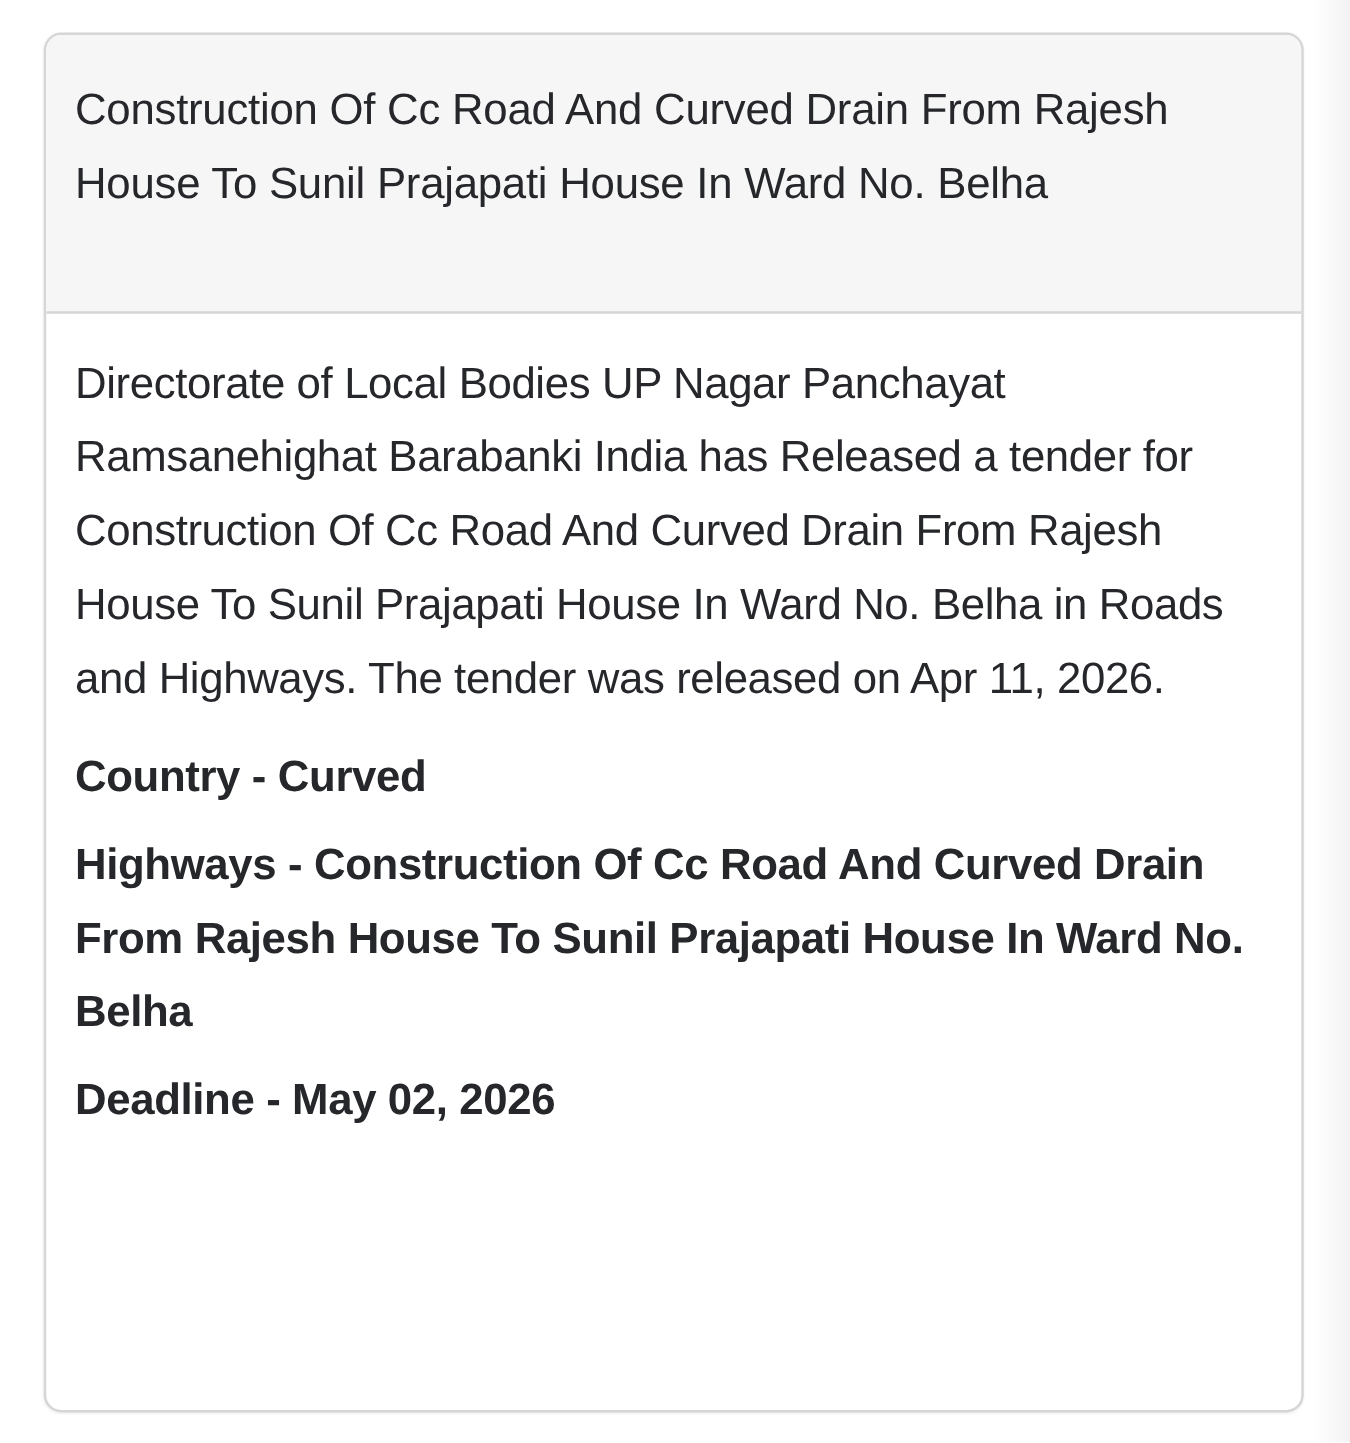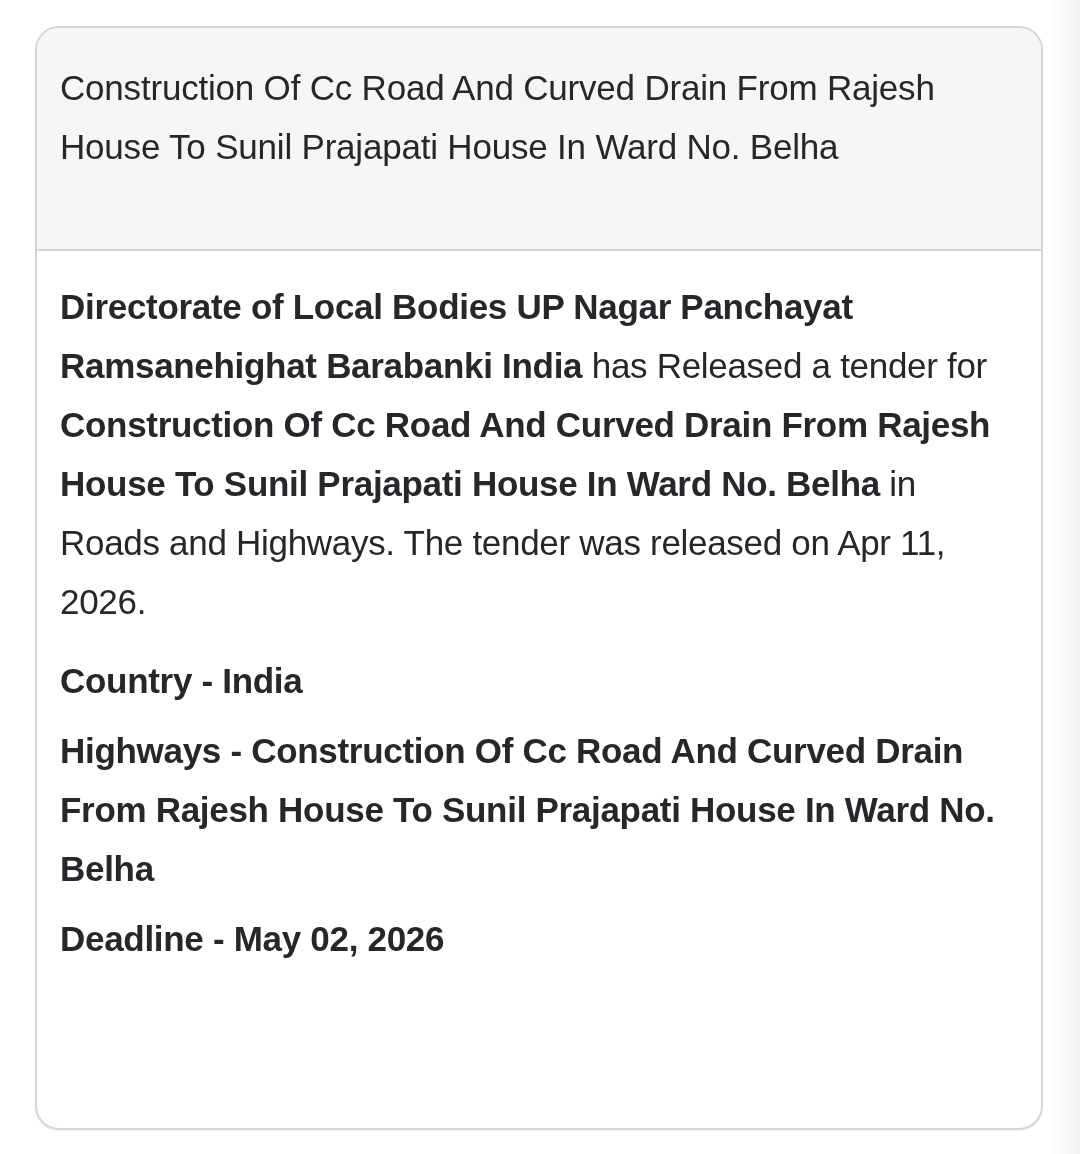--- a/index.html
+++ b/index.html
@@ -23,21 +23,21 @@
       height: 100%;
       background: linear-gradient(to right, #ffffff, #f3f3f3);
     }
     .card {
       position: absolute;
       left: 35px;
       top: 26px;
       width: 1008px;
       height: 1104px;
       border: 2px solid #d6d6d6;
-      border-radius: 24px;
+      border-radius: 14px;
       background: #ffffff;
       box-sizing: border-box;
       overflow: hidden;
       box-shadow: 0 1px 2px rgba(0,0,0,0.06);
     }
     .card-header {
       background: #f6f6f6;
       border-bottom: 2px solid #d6d6d6;
       padding: 30px 22px 26px 23px;
       height: 223px;
@@ -56,21 +56,21 @@
     }
     .intro {
       margin: 0 0 20px 0;
       font-weight: 700;
     }
     .intro .normal-text {
       font-weight: 400;
       text-align: center;
     }
     .intro .lead-text {
-      font-weight: 700;
+      font-weight: 400;
     }
     .field {
       margin: 0 0 11px 0;
     }
     .field .label {
       font-weight: 700;
     }
     .field .value {
       font-weight: 700;
     }
@@ -81,21 +81,21 @@
 <div class="right-shade"></div>
 
 <div class="card">
   <div class="card-header">
     <span>Construction Of Cc Road And Curved Drain From Rajesh House To Sunil Prajapati House In Ward No. Belha</span>
   </div>
 
   <div class="card-body">
     <p class="intro"><span class="lead-text">Directorate of Local Bodies UP Nagar Panchayat Ramsanehighat Barabanki India</span><span class="normal-text"> has Released a tender for </span><span class="lead-text">Construction Of Cc Road And Curved Drain From Rajesh House To Sunil Prajapati House In Ward No. Belha</span><span class="normal-text"> in Roads and Highways. The tender was released on Apr 11, 2026.</span></p>
 
-    <p class="field"><span class="label">Country - </span><span class="value">India</span></p>
+    <p class="field"><span class="label">Country - </span><span class="value">Curved</span></p>
 
     <p class="field"><span class="label">Highways - </span><span class="value">Construction Of Cc Road And Curved Drain From Rajesh House To Sunil Prajapati House In Ward No. Belha</span></p>
 
     <p class="field"><span class="label">Deadline - </span><span class="value">May 02, 2026</span></p>
 
 
   </div>
 </div>
 
 </body></html>

